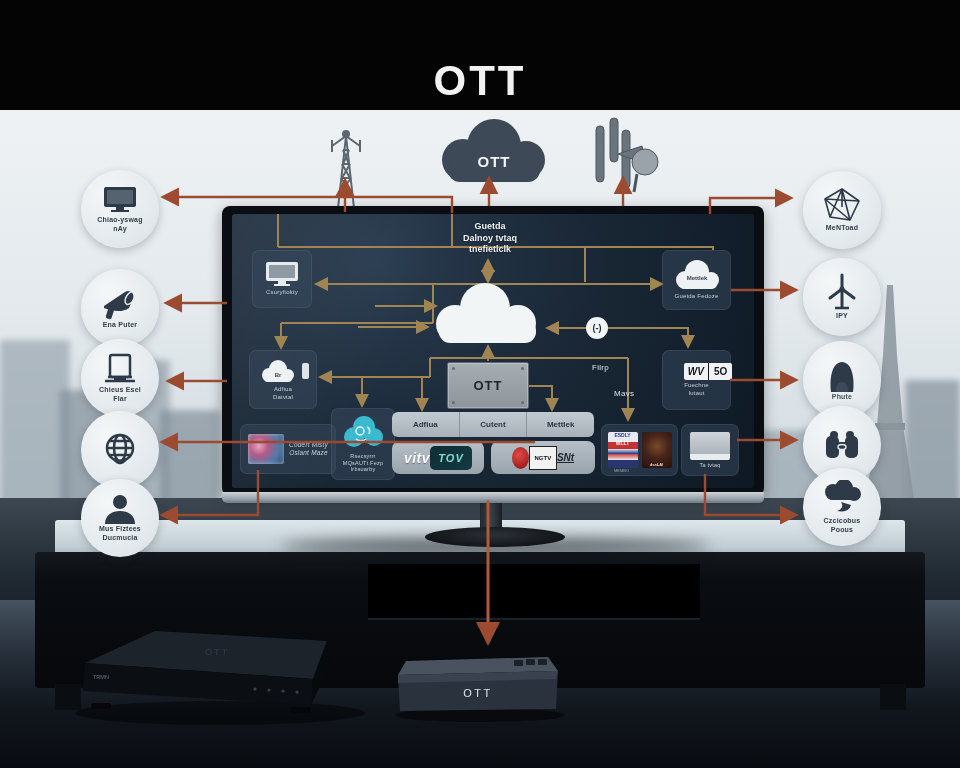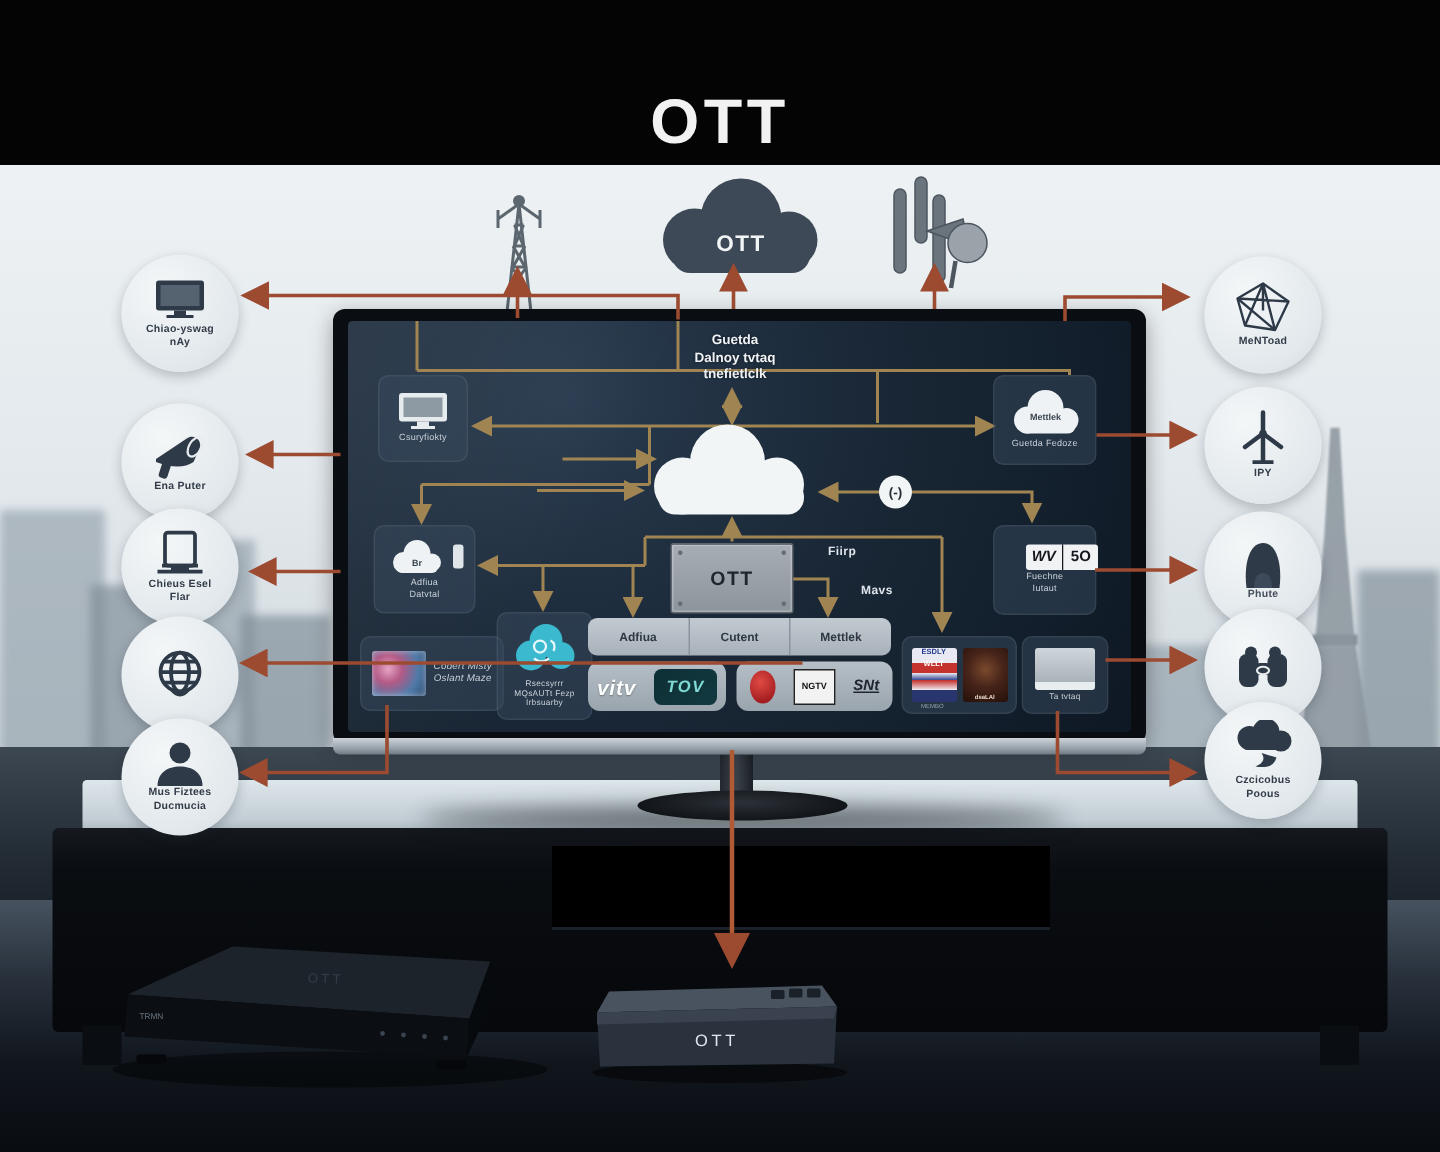--- a/index.html
+++ b/index.html
@@ -57,32 +57,32 @@
         justify-content:center;gap:2px;}
   .tile .tlbl{font-size:6px;color:#c9d1d9;text-align:center;line-height:1.25;letter-spacing:.2px;}
   #cdn-text{left:420px;top:221px;width:140px;z-index:14;text-align:center;color:#eef2f5;
         font-size:9px;font-weight:bold;line-height:1.3;text-shadow:0 0 2px rgba(0,0,0,.6);}
   #ott-box{left:447px;top:362px;width:80px;height:45px;z-index:14;
         background:linear-gradient(180deg,#a6adb3,#8d959c);border:1px solid #5f666d;
         border-radius:2px;display:flex;align-items:center;justify-content:center;
         box-shadow:inset 0 0 0 1px rgba(255,255,255,.25);}
   #ott-box .o{font-size:13px;font-weight:bold;color:#20262e;letter-spacing:1px;}
   .screw{position:absolute;width:3px;height:3px;border-radius:50%;background:#646b72;}
-  .float-txt{z-index:14;color:#dde4ea;font-size:8px;font-weight:bold;letter-spacing:.3px;}
+  .float-txt{z-index:14;color:#dde4ea;font-size:8px;font-weight:normal;letter-spacing:.3px;margin-left:40px;}
   #minus{left:586px;top:317px;width:22px;height:22px;z-index:14;border-radius:50%;
         background:#f2f5f6;display:flex;align-items:center;justify-content:center;
         font-size:9px;font-weight:bold;color:#222a33;}
   
   #menu-bar{left:392px;top:412px;width:202px;height:25px;z-index:14;display:flex;
         background:linear-gradient(180deg,#c2cad1,#a8b1b9);border-radius:6px;overflow:hidden;}
   .bar-cell{flex:1;display:flex;align-items:center;justify-content:center;font-size:8px;
         color:#2e3742;font-weight:bold;}
   .bar-cell + .bar-cell{border-left:1px solid #8b949c;}
   .pill{z-index:14;background:linear-gradient(180deg,#b6bfc7,#9aa4ad);border-radius:8px;
-        display:flex;align-items:center;justify-content:center;gap:12px;}
+        display:flex;align-items:center;justify-content:center;gap:0;}
   .vitv{font-size:14px;font-weight:800;color:#fdfefe;text-shadow:0 1px 1px rgba(0,0,0,.35);
         letter-spacing:.5px;font-style:italic;}
   .tov{width:42px;height:24px;border-radius:5px;background:linear-gradient(135deg,#0d2f35,#123a40);
         display:flex;align-items:center;justify-content:center;color:#7fd9d4;font-weight:800;
         font-size:11px;letter-spacing:1px;font-style:italic;}
   .redoval{width:17px;height:22px;border-radius:50%;
         background:radial-gradient(circle at 40% 35%,#e04a44,#a31d20 75%);}
   .ngtv{width:26px;height:22px;background:#f2f2f2;border:1px solid #222;display:flex;
         align-items:center;justify-content:center;font-size:6px;font-weight:800;color:#111;}
   .snt{font-size:10px;font-weight:800;color:#20262e;font-style:italic;

